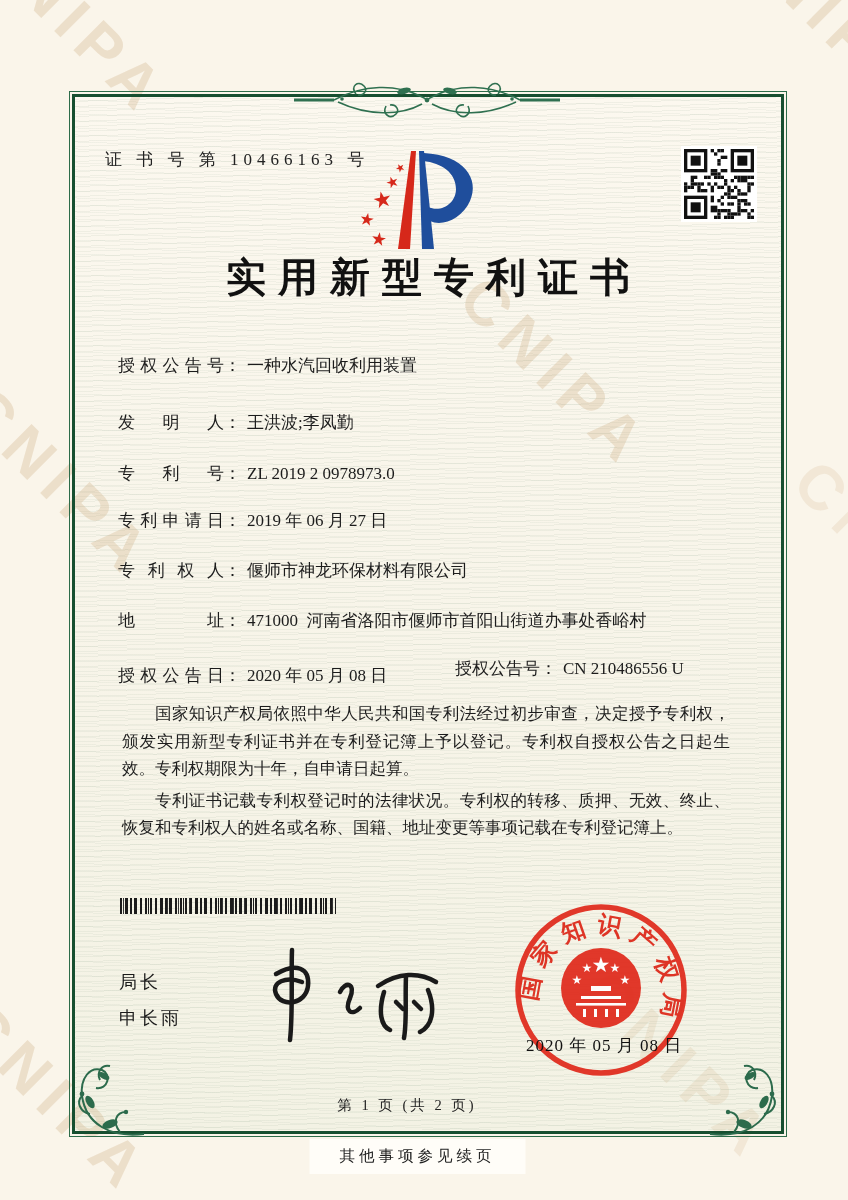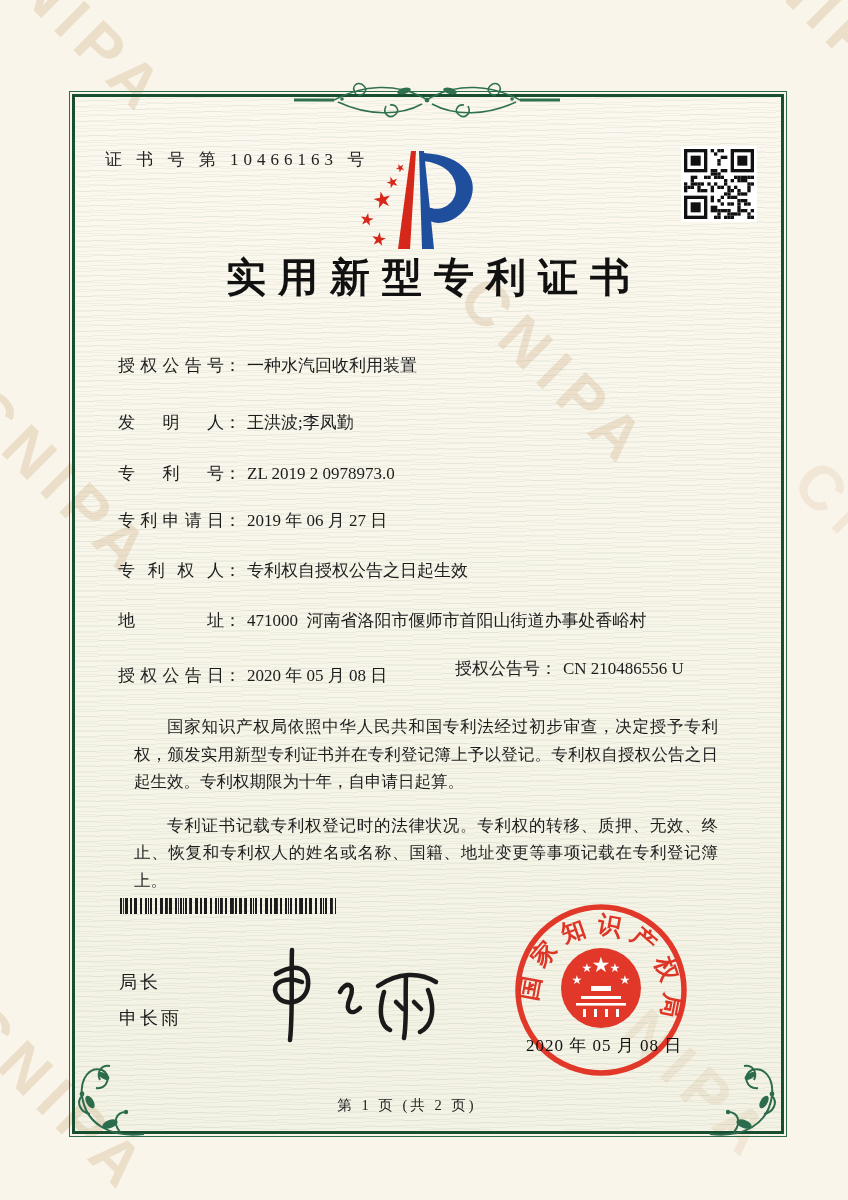--- a/index.html
+++ b/index.html
@@ -35,21 +35,21 @@
   
   .frow{position:absolute;left:118px;font-size:17px;color:#1c1c1c;z-index:4;white-space:nowrap;}
   .flabel{display:inline-block;width:106px;text-align:justify;text-align-last:justify;vertical-align:bottom;}
   .colon{margin-right:6px;}
   .fvalue{white-space:pre-wrap;}
   .grant-no{position:absolute;left:455px;font-size:17px;color:#1c1c1c;z-index:4;white-space:nowrap;}
 
   
   .legal{position:absolute;left:118px;top:697px;width:616px;z-index:4;color:#1d1d1d;
       font-size:16.5px;line-height:27.5px;text-align:justify;}
-  .legal p{margin:16px;text-indent:2em;}
+  .legal p{margin:4px;text-indent:2em;font-family:Liberation Mono, monospace;}
 
   
   .barcode{position:absolute;left:120px;top:898px;width:216px;height:16px;z-index:4;
       background:
         repeating-linear-gradient(90deg,#1b1b1b 0 2px,transparent 2px 5px),
         repeating-linear-gradient(90deg,#1b1b1b 0 1px,transparent 1px 7px),
         repeating-linear-gradient(90deg,transparent 0 3px,#333 3px 4px,transparent 4px 11px);}
 
   
   .official{position:absolute;left:119px;font-size:18px;z-index:4;color:#1a1a1a;
@@ -271,21 +271,21 @@
       <rect x="19" y="20" width="1" height="1" fill="#111"></rect>
       <rect x="20" y="20" width="1" height="1" fill="#111"></rect>
     </svg>
 
   <div class="title">实用新型专利证书</div>
 
   <div class="frow" style="top:354px"><span class="flabel">授权公告号</span><span class="colon">：</span><span class="fvalue">一种水汽回收利用装置</span></div>
   <div class="frow" style="top:411px"><span class="flabel">发明人</span><span class="colon">：</span><span class="fvalue">王洪波;李凤勤</span></div>
   <div class="frow" style="top:462px"><span class="flabel">专利号</span><span class="colon">：</span><span class="fvalue">ZL 2019 2 0978973.0</span></div>
   <div class="frow" style="top:509px"><span class="flabel">专利申请日</span><span class="colon">：</span><span class="fvalue">2019 年 06 月 27 日</span></div>
-  <div class="frow" style="top:559px"><span class="flabel">专利权人</span><span class="colon">：</span><span class="fvalue">专利权自授权公告之日起生效</span></div>
+  <div class="frow" style="top:559px"><span class="flabel">专利权人</span><span class="colon">：</span><span class="fvalue">偃师市神龙环保材料有限公司</span></div>
   <div class="frow" style="top:609px"><span class="flabel">地址</span><span class="colon">：</span><span class="fvalue">471000  河南省洛阳市偃师市首阳山街道办事处香峪村</span></div>
   <div class="frow" style="top:664px"><span class="flabel">授权公告日</span><span class="colon">：</span><span class="fvalue">2020 年 05 月 08 日</span></div>
   <div class="grant-no" style="top:657px"><span>授权公告号</span><span class="colon">：</span><span class="fvalue">CN 210486556 U</span></div>
 
   <div class="legal">
     <p>国家知识产权局依照中华人民共和国专利法经过初步审查，决定授予专利权，颁发实用新型专利证书并在专利登记簿上予以登记。专利权自授权公告之日起生效。专利权期限为十年，自申请日起算。</p>
     <p>专利证书记载专利权登记时的法律状况。专利权的转移、质押、无效、终止、恢复和专利权人的姓名或名称、国籍、地址变更等事项记载在专利登记簿上。</p>
   </div>
 
   <div class="barcode"></div>
@@ -325,14 +325,15 @@
     <rect x="68" y="94" width="40" height="3" fill="#fff"></rect>
     <rect x="63" y="101" width="50" height="2.6" fill="#fff"></rect>
     <rect x="70" y="107" width="3" height="8" fill="#fff"></rect>
       <rect x="81" y="107" width="3" height="8" fill="#fff"></rect>
     <rect x="92" y="107" width="3" height="8" fill="#fff"></rect>
       <rect x="103" y="107" width="3" height="8" fill="#fff"></rect>
   </svg>
   <div class="seal-date">2020 年 05 月 08 日</div>
 
   <div class="page-info">第 1 页 (共 2 页)</div>
+  <div class="note-box">其他事项参见续页</div>
 
 </div>
 
 </body></html>

